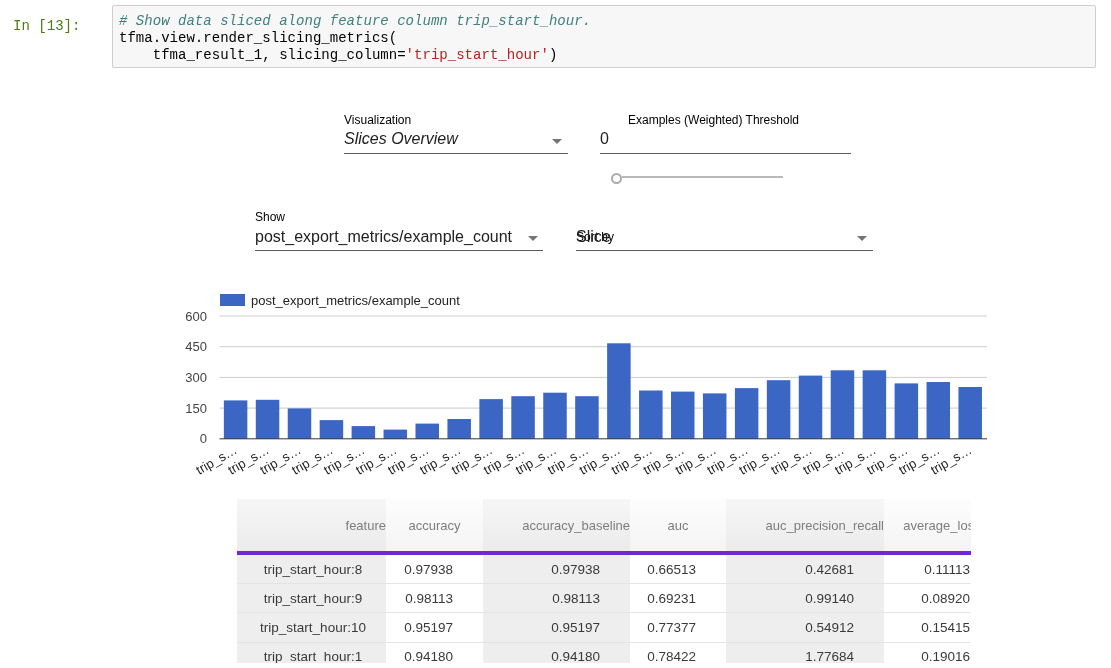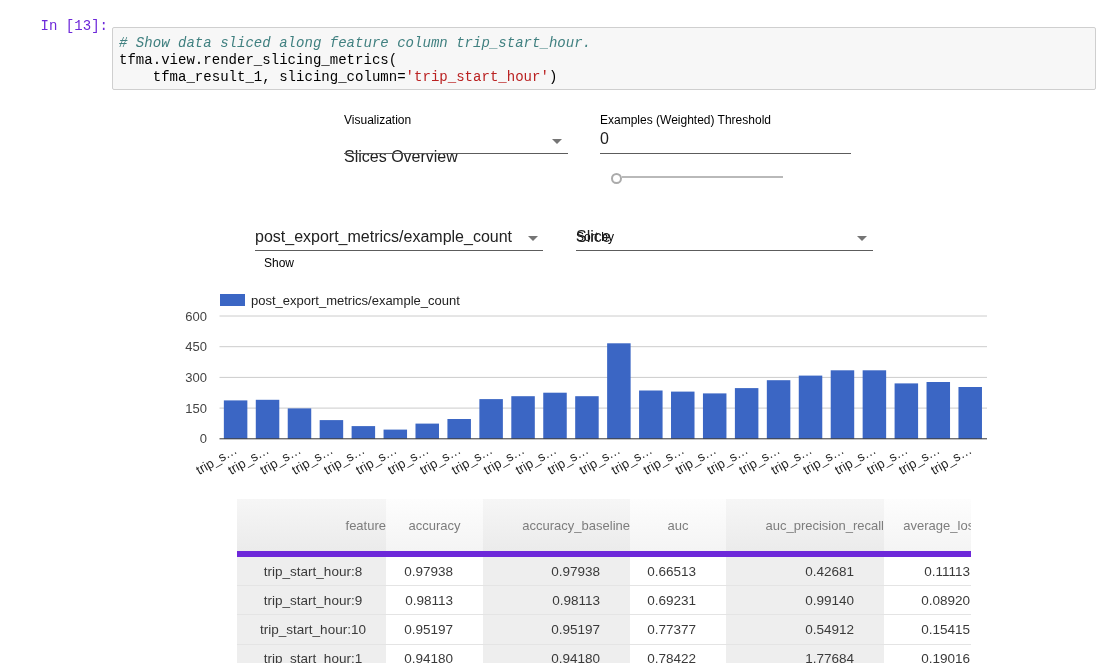--- a/index.html
+++ b/index.html
@@ -1,22 +1,22 @@
 <!DOCTYPE html>
 <html><head>
 <meta charset="utf-8">
 <style>
   html,body{margin:0;padding:0;}
   body{width:1111px;height:668px;background:#fff;position:relative;overflow:hidden;
        font-family:"Liberation Sans",sans-serif;}
   .abs{position:absolute;}
   
-  #prompt{left:0;top:17.5px;width:108px;text-align:right;font-family:"Liberation Mono",monospace;
-          font-size:14.05px;line-height:17.3px;color:#6d28d9;}
-  #cellbox{left:112px;top:27px;width:982px;height:61px;background:#f7f7f7;
+  #prompt{left:0;top:17.5px;width:108px;font-family:"Liberation Mono",monospace;
+          font-size:14.05px;line-height:17.3px;color:#4d7c0f;padding-left:13px;}
+  #cellbox{left:112px;top:5px;width:982px;height:61px;background:#f7f7f7;
            border:1px solid #cfcfcf;border-radius:2px;}
   #code{margin:0;padding:6.5px 0 0 6px;font-family:"Liberation Mono",monospace;
         font-size:14.05px;line-height:17.3px;color:#000;}
   .cm{color:#408080;font-style:italic;}
   .st{color:#BA2121;}
   
   .wlabel{font-size:12px;color:#000000;}
   .wvalue{font-size:16px;color:#212121;white-space:nowrap;}
   .uline{height:1px;background:#5c5c5c;}
   .arrow{width:0;height:0;border-left:5px solid transparent;border-right:5px solid transparent;
@@ -27,44 +27,44 @@
   th{font-weight:normal;font-size:13px;color:#7d7d7d;text-align:center;height:52px;
      vertical-align:middle;padding:0;}
   td{font-size:13.5px;color:#3a3a3a;height:28.2px;vertical-align:middle;padding:0;}
   td.num{text-align:right;padding-right:30px;}
   td.feat{text-align:center;padding-left:3px;}
   .g{background:#eeeeee;}
   .w{background:#ffffff;}
   th.g{background:linear-gradient(#f6f6f6,#ebebeb);text-align:right;}
   th.w{background:linear-gradient(#fdfdfd,#f4f4f4);}
   tbody tr{border-top:1px solid #e4e4e4;}
-  tbody tr:first-child{border-top:6px solid #6d28d9;}
+  tbody tr:first-child{border-top:4px solid #6d28d9;}
 </style>
 </head>
 <body>
   <div class="abs" id="prompt">In&nbsp;[13]:</div>
   <div class="abs" id="cellbox">
     <pre id="code"><span class="cm"># Show data sliced along feature column trip_start_hour.</span>
 tfma.view.render_slicing_metrics(
     tfma_result_1, slicing_column=<span class="st">'trip_start_hour'</span>)</pre>
   </div>
 
   <div class="abs wlabel" style="left:344px;top:113px;">Visualization</div>
-  <div class="abs wvalue" style="left:344px;top:148px;">Slices Overview</div>
+  <div class="abs wvalue" style="left:344px;top:130px;font-style:italic;">Slices Overview</div>
   <div class="abs uline" style="left:344px;top:152.6px;width:224px;"></div>
   <div class="abs arrow" style="left:551.5px;top:138.8px;"></div>
 
-  <div class="abs wlabel" style="left:600px;top:113px;text-align:center;">Examples (Weighted) Threshold</div>
+  <div class="abs wlabel" style="left:628px;top:113px;text-align:center;">Examples (Weighted) Threshold</div>
   <div class="abs wvalue" style="left:600px;top:130px;">0</div>
   <div class="abs uline" style="left:600px;top:152.6px;width:251px;"></div>
 
   <div class="abs" style="left:610.5px;top:172.5px;width:7px;height:7px;border:2px solid #ababab;border-radius:50%;background:#fff;"></div>
   <div class="abs" style="left:622px;top:176px;width:161px;height:2px;background:#b9b9b9;"></div>
 
-  <div class="abs wlabel" style="left:264px;top:210px;margin-top:46px;">Show</div>
+  <div class="abs wlabel" style="left:255px;top:210px;">Show</div>
   <div class="abs wvalue" style="left:255px;top:228px;">post_export_metrics/example_count</div>
   <div class="abs uline" style="left:255px;top:250px;width:288px;"></div>
   <div class="abs arrow" style="left:528px;top:235.6px;"></div>
 
   <div class="abs wlabel" style="left:576px;top:210px;margin-top:20px;">Sort by</div>
   <div class="abs wvalue" style="left:576px;top:228px;">Slice</div>
   <div class="abs uline" style="left:576px;top:250px;width:297px;"></div>
   <div class="abs arrow" style="left:857px;top:235.6px;"></div>
 
   <svg class="abs" style="left:185px;top:288px;" width="820" height="192">

